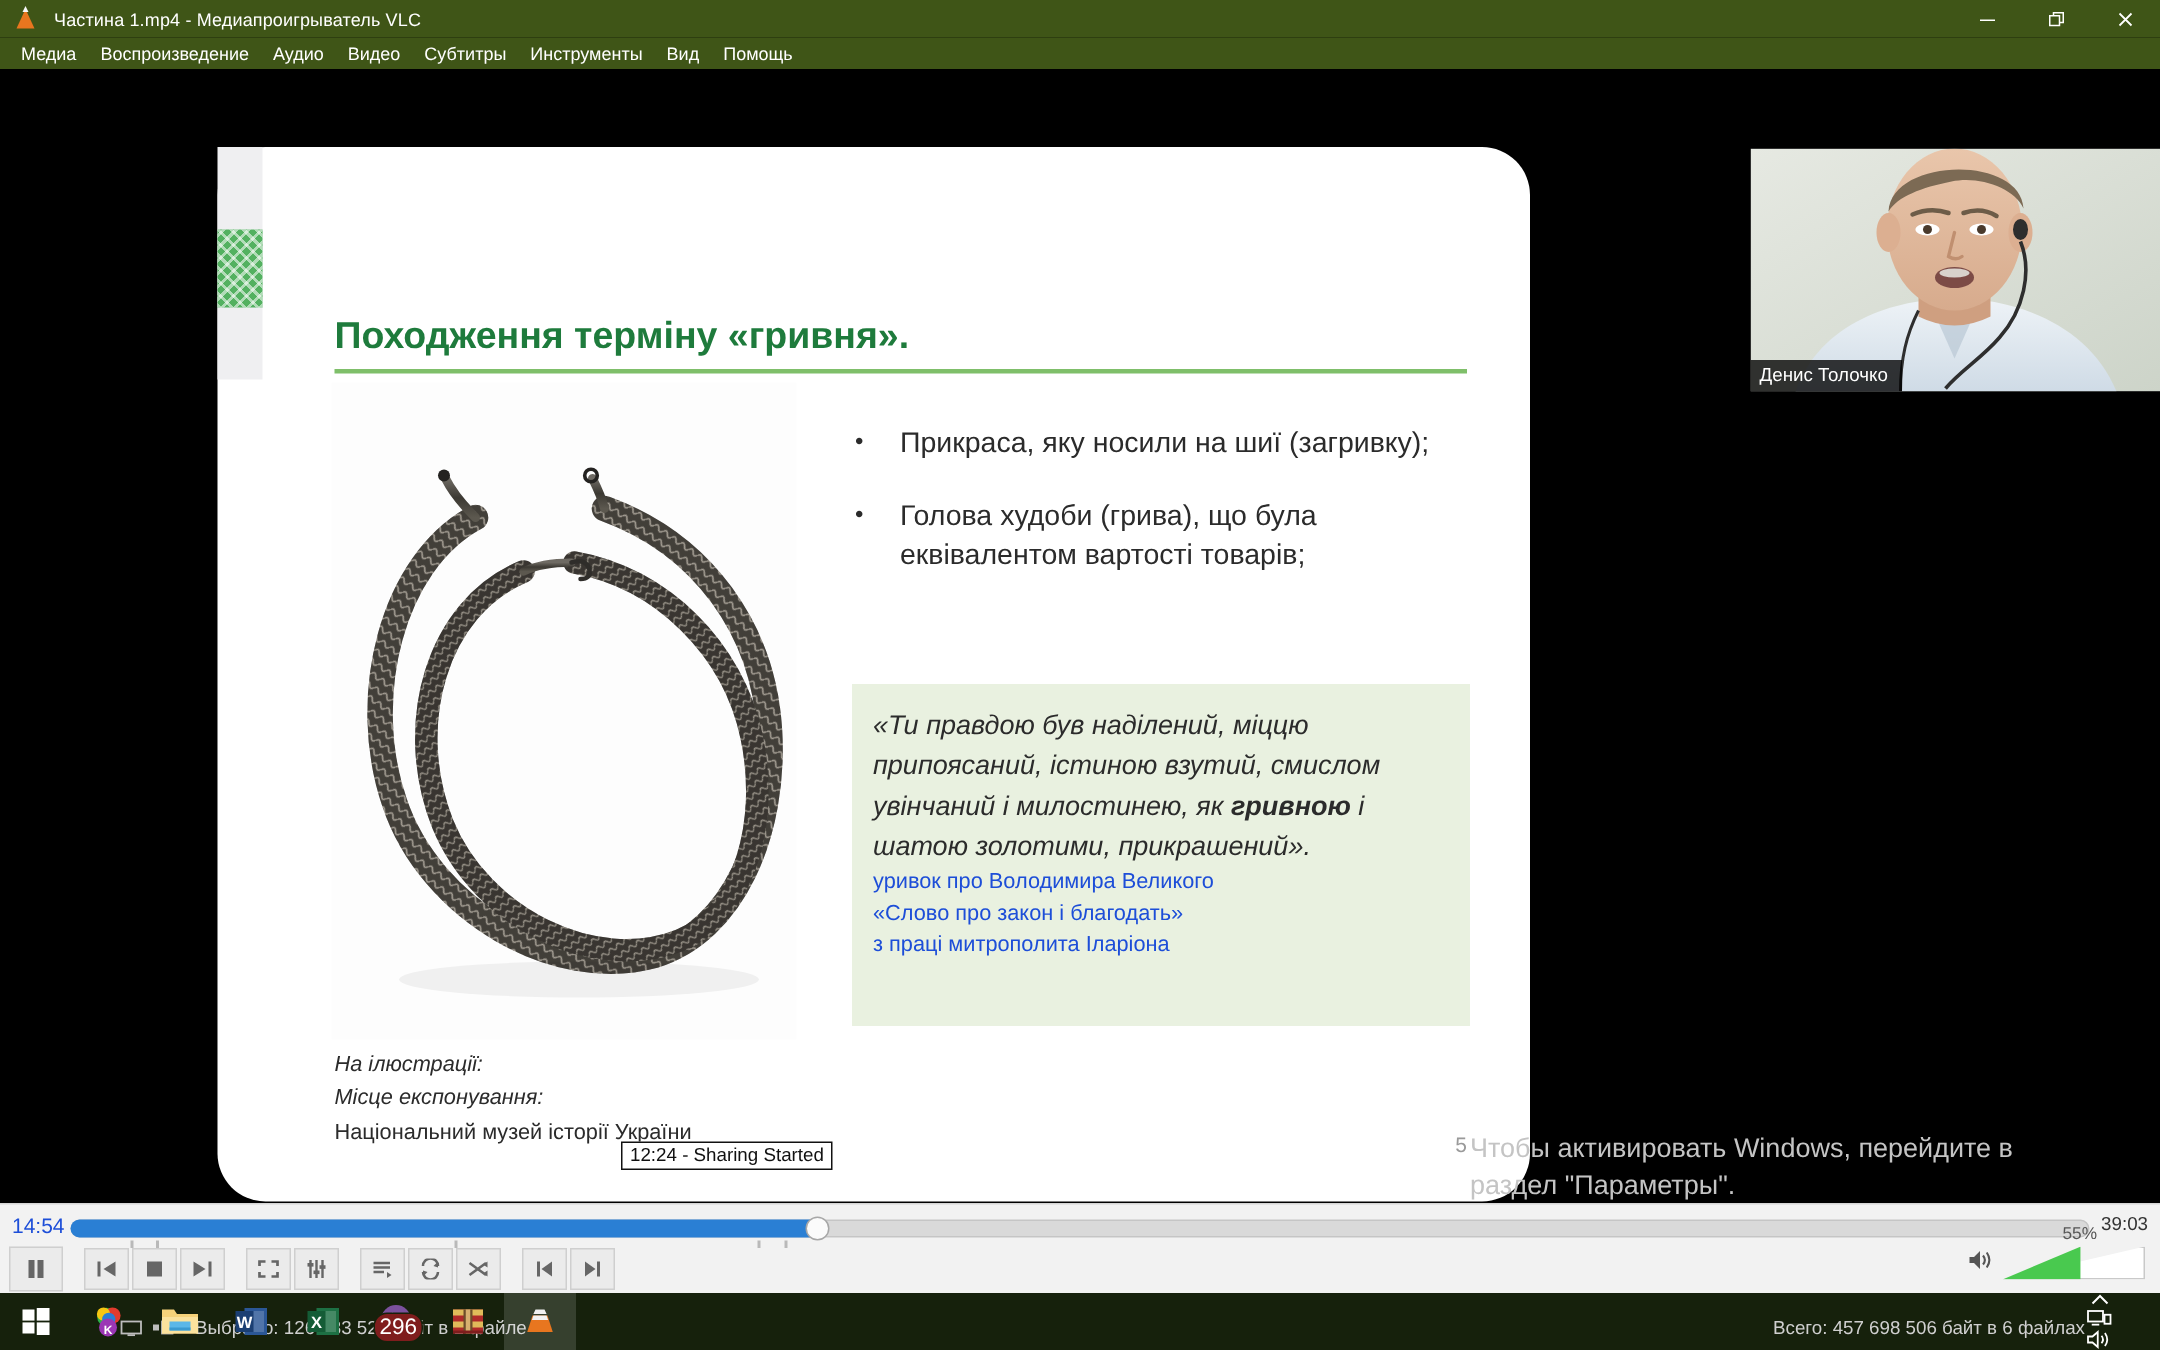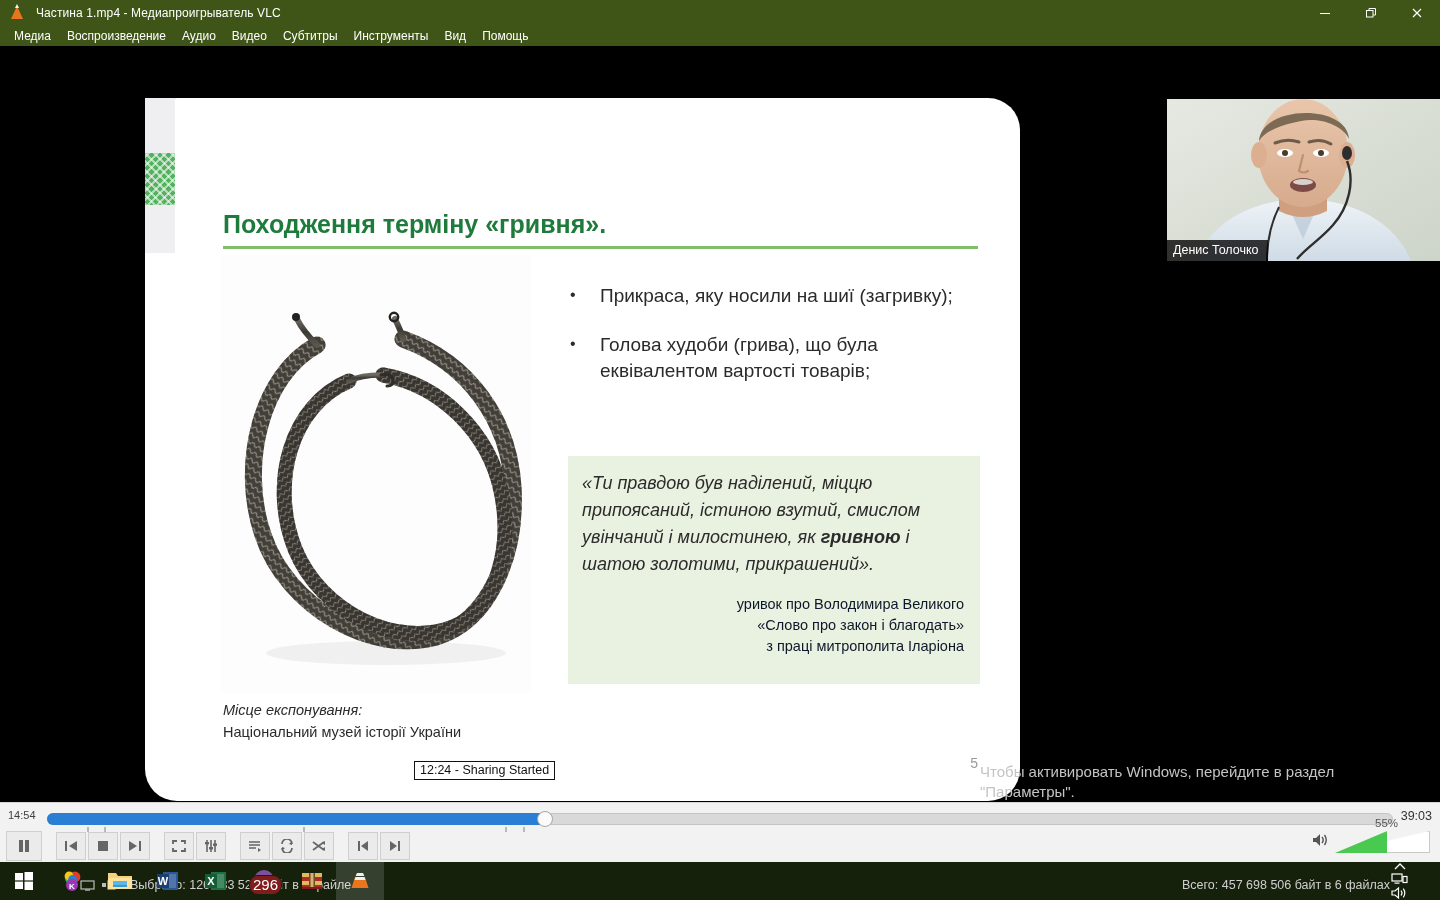--- a/index.html
+++ b/index.html
@@ -102,21 +102,21 @@
 
   .quotebox {
     position: absolute; left: 423px; top: 358px; width: 412px; height: 228px;
     background: #e9f1e0; padding: 14px 16px 10px 14px;
   }
   .quote-text {
     font-size: 18px; font-style: italic; color: #2b2b2b; line-height: 1.5;
   }
   .quote-text b { font-weight: bold; text-align: center; }
   .quote-attr {
-    margin-top: 16px; text-align: right; font-size: 14.5px; color: #0f172a; line-height: 1.45;
+    text-align: left; font-size: 14.5px; color: #1d4ed8; line-height: 1.45;
   }
   .page-num {
     position: absolute; right: 42px; bottom: 30px;
     font-size: 14px; color: #9a9a9a;
   }
 
   
   .webcam {
     position: absolute; left: 1167px; top: 53px; width: 273px; height: 162px;
     overflow: hidden; background: #2b2b2b;
@@ -134,29 +134,29 @@
     background: #ffffff; color: #111; font-size: 12.5px;
     padding: 1px 5px 2px 5px; border: 1px solid #111;
   }
 
   
   .watermark {
     position: absolute; right: 60px; bottom: 0px; width: 400px; text-align: left;
     color: #d9d9d9;
   }
   .wm-title { font-size: 21px; color: #dcdcdc; font-weight: normal; }
-  .wm-sub { font-size: 15px; color: #c4c4c4; line-height: 1.35; margin-top: 3px; }
+  .wm-sub { font-size: 18px; color: #c4c4c4; line-height: 1.35; margin-top: 3px; }
 
   
   .controls {
     position: absolute; top: 802px; left: 0; width: 1440px; height: 60px;
     background: #f2f2f2; border-top: 1px solid #d6d6d6;
   }
   .time-left {
-    position: absolute; left: 8px; top: 6px; font-size: 11px; color: #404040;
+    position: absolute; left: 8px; top: 6px; font-size: 14px; color: #1d4ed8;
   }
   .time-right {
     position: absolute; right: 8px; top: 6px; font-size: 12.5px; color: #333;
   }
   .seek-wrap {
     position: absolute; left: 47px; top: 10px; right: 47px; height: 12px;
   }
   .seek-track {
     position: absolute; inset: 0; background: #d9d9d9; border-radius: 6px;
     border: 1px solid #c5c5c5;
@@ -328,20 +328,21 @@
           <path d="M128 126 C 70 150, 48 228, 74 294 C 100 358, 176 394, 232 372 C 276 354, 292 292, 280 236 C 268 178, 220 130, 162 120" fill="none" stroke="url(#braid2)" stroke-width="15" stroke-linecap="round"></path>
           <path d="M128 126 C 70 150, 48 228, 74 294 C 100 358, 176 394, 232 372 C 276 354, 292 292, 280 236 C 268 178, 220 130, 162 120" fill="none" stroke="#2a2825" stroke-width="15" stroke-linecap="round" opacity=".3"></path>
           <path d="M128 126 C 136 122, 148 120, 160 120" stroke="url(#metal)" stroke-width="5.5" fill="none" stroke-linecap="round"></path>
           <path d="M160 120 q10 -3 12 5 q1 6 -6 6" stroke="#2f2d2a" stroke-width="3" fill="none" stroke-linecap="round"></path>
 
           <ellipse cx="165" cy="398" rx="120" ry="12" fill="#000" opacity="0.05"></ellipse>
         </svg>
       </div>
 
       <div class="caption">
+        <div class="it">На ілюстрації:</div>
         <div class="it">Місце експонування:</div>
         <div>Національний музей історії України</div>
       </div>
 
       <div class="bullets">
         <div class="bullet">
           <span class="dot">•</span>
           <span class="btext">Прикраса, яку носили на шиї (загривку);</span>
         </div>
         <div class="bullet">

